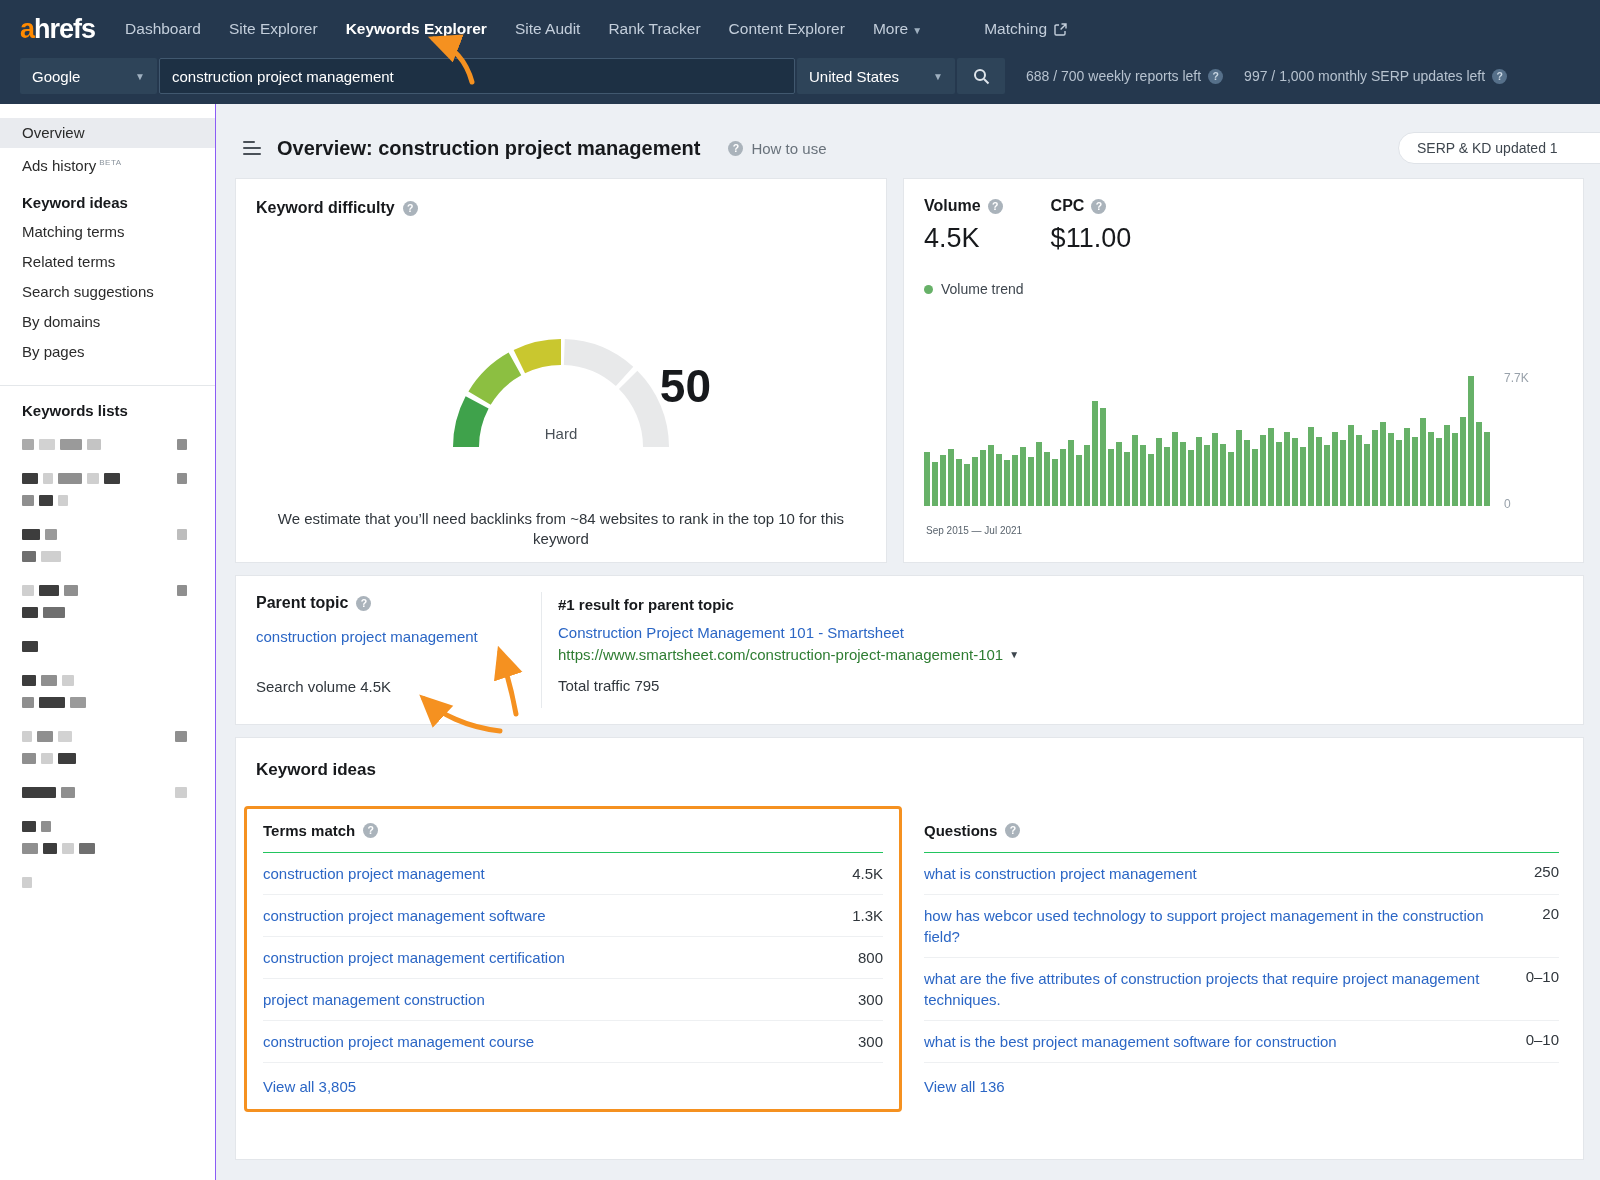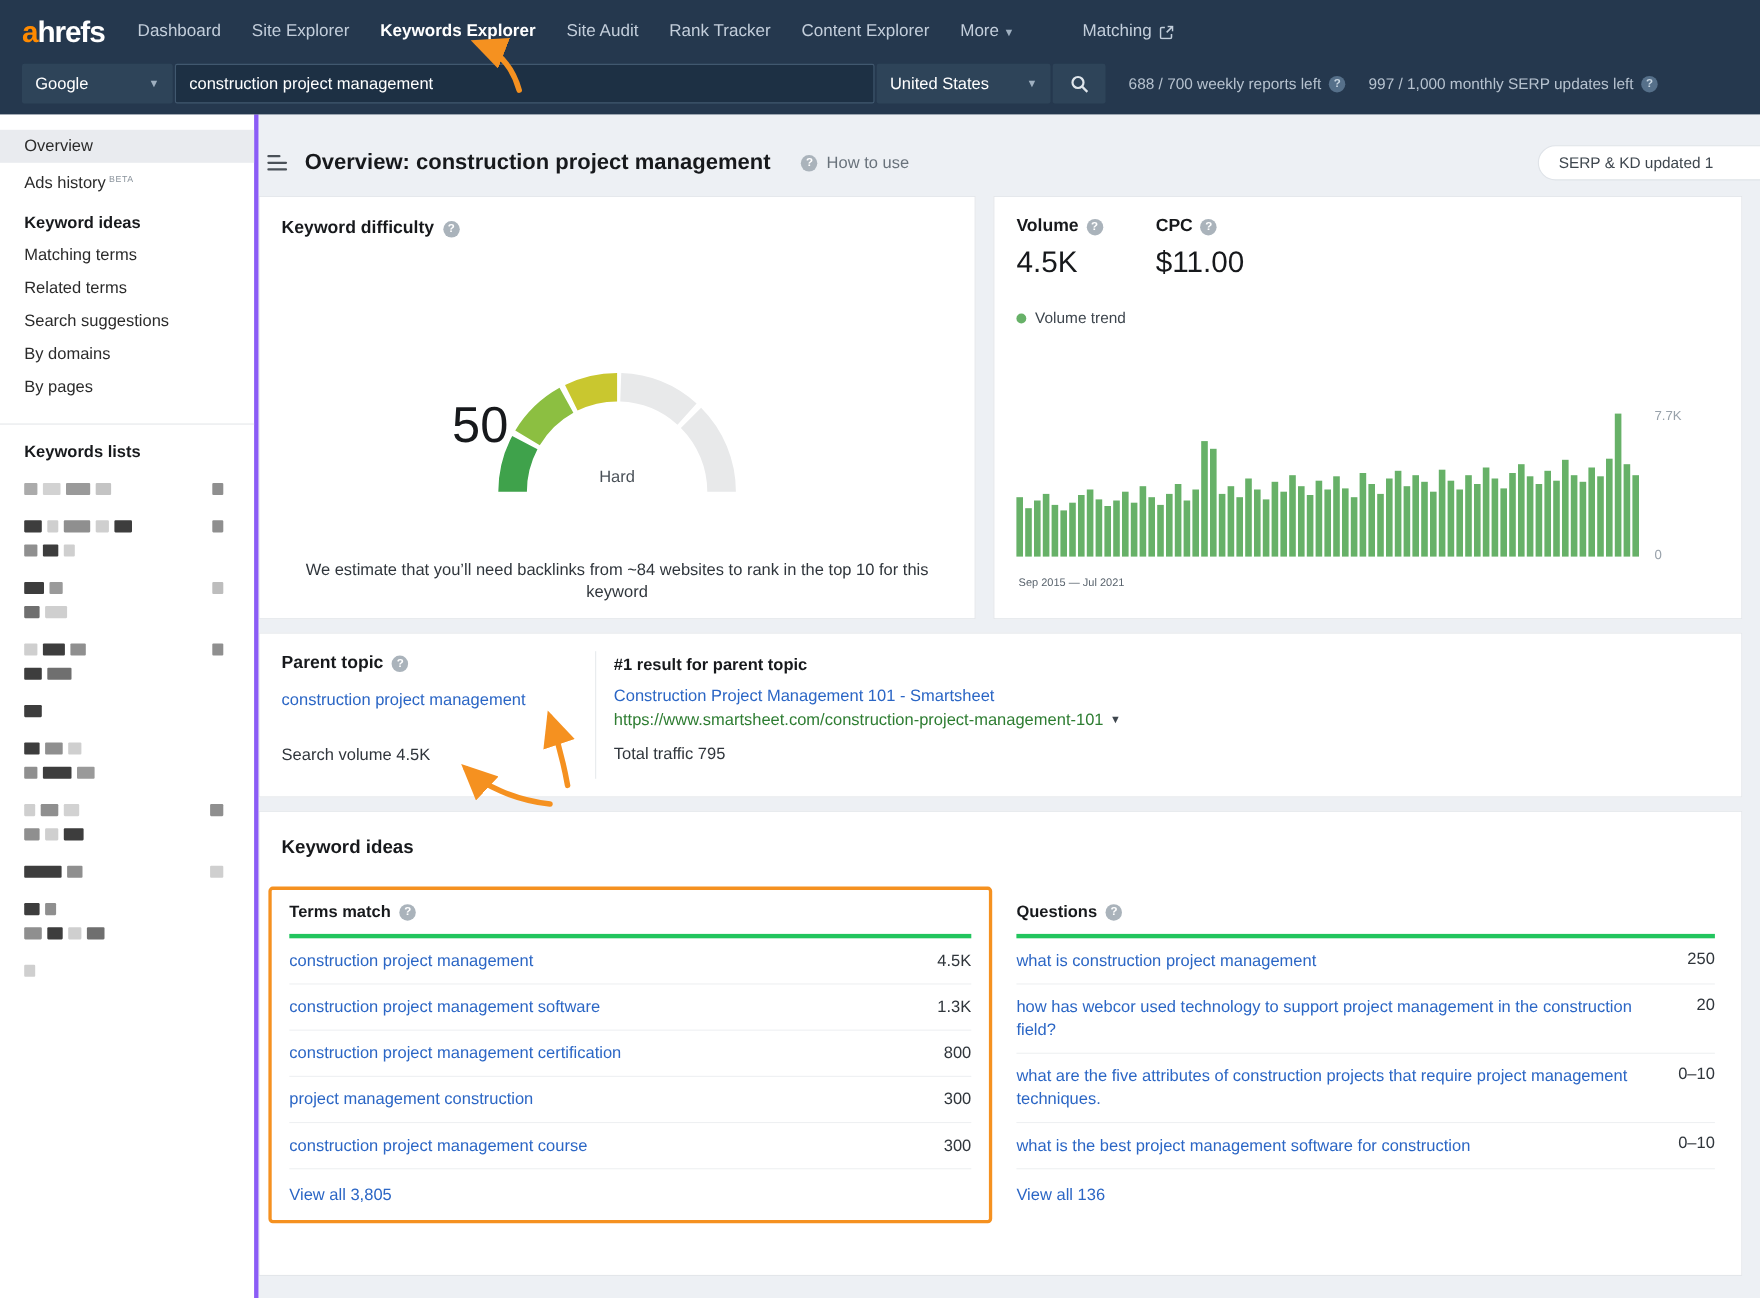--- a/index.html
+++ b/index.html
@@ -23,21 +23,21 @@
   .search-row { display:flex; align-items:center; padding:0 20px; gap:2px; }
   .dd { background:#2e4459; color:#fff; height:36px; display:flex; align-items:center; justify-content:space-between; padding:0 12px; font-size:15px; border-radius:2px; cursor:pointer; }
   .dd-engine { width:137px; }
   .dd-country { width:158px; }
   .search-input { width:636px; height:36px; background:#1d3044; border:1px solid #41586f; color:#fff; font-size:15px; padding:0 12px; border-radius:2px; outline:none; }
   .search-btn { width:48px; height:36px; background:#2e4459; display:flex; align-items:center; justify-content:center; border-radius:2px; cursor:pointer; }
   .quota { color:#b6c2cf; font-size:14px; margin-left:19px; display:flex; align-items:center; gap:7px; white-space:nowrap; }
   .qi { width:15px; height:15px; border-radius:50%; background:#aab3bb; color:#fff; font-size:10.5px; line-height:15px; text-align:center; display:inline-block; font-weight:bold; flex:0 0 auto; cursor:pointer; }
   .qi.dark { background:#56708a; color:#c9d6e2; }
   
-  .sidebar { position:absolute; top:104px; left:0; width:235px; bottom:0; background:#fff; border-right:4px solid #8b5cf6; z-index:4; }
+  .sidebar { position:absolute; top:104px; left:0; width:216px; bottom:0; background:#fff; border-right:1px solid #8b5cf6; z-index:4; }
   .side-item { height:30px; line-height:30px; padding-left:22px; font-size:15px; color:#2b2b2b; cursor:pointer; }
   .side-item.active { background:#e9ebef; }
   .side-header { padding:16px 0 6px 22px; font-weight:bold; font-size:15px; color:#17191c; }
   .beta { font-size:8px; color:#8a939c; vertical-align:super; margin-left:3px; letter-spacing:.5px; }
   .side-divider { height:1px; background:#e4e7ea; margin:18px 0 0 0; }
   .redacted { padding:10px 0 0 22px; }
   .redact-row { display:flex; gap:5px; height:12px; margin-top:10px; position:relative; }
   .redact-row span { display:inline-block; height:11px; border-radius:1px; }
   .redact-right { position:absolute; right:28px; top:0; }
   
@@ -50,21 +50,21 @@
   .howto { margin-left:28px; display:flex; align-items:center; gap:8px; color:#69727b; font-size:15px; cursor:pointer; }
   .serp-pill { position:absolute; left:1155px; top:2px; height:32px; width:320px; background:#fff; border:1px solid #dfe3e8; border-radius:16px; line-height:30px; padding-left:18px; font-size:14px; color:#3e464e; white-space:nowrap; }
   .card { position:absolute; background:#fff; border:1px solid #e3e6ea; }
   .card-title { position:absolute; top:20px; left:20px; font-weight:bold; font-size:16px; color:#17191c; display:flex; gap:8px; align-items:center; }
   #kd-card { left:0; top:74px; width:652px; height:385px; }
   #vol-card { left:668px; top:74px; right:16px; height:385px; }
   #parent-card { left:0; top:471px; right:16px; height:150px; }
   #ideas-card { left:0; top:633px; right:16px; height:423px; }
   
   .gauge { position:absolute; left:50%; transform:translateX(-50%); top:118px; width:300px; height:170px; }
-  .gauge-value { position:absolute; left:0; right:0; top:62px; font-size:46px; font-weight:normal; color:#17191c; text-align:left; }
+  .gauge-value { position:absolute; left:0; right:0; top:62px; font-size:46px; font-weight:bold; color:#17191c; text-align:right; }
   .gauge-label { position:absolute; left:0; right:0; top:128px; font-size:15px; color:#4a5158; text-align:center; }
   .kd-note { position:absolute; left:50%; transform:translateX(-50%); top:330px; width:580px; text-align:center; font-size:15px; color:#30363c; line-height:1.35; }
   
   .vol-head { position:absolute; top:18px; left:20px; display:flex; gap:48px; }
   .metric-label { display:flex; align-items:center; gap:7px; font-weight:bold; font-size:16px; color:#17191c; }
   .metric-value { font-size:27px; color:#17191c; margin-top:8px; }
   .legend { position:absolute; top:102px; left:20px; display:flex; align-items:center; gap:8px; font-size:14px; color:#3e464e; }
   .legend-dot { width:9px; height:9px; border-radius:50%; background:#67b168; }
   .chart { position:absolute; left:20px; top:197px; width:570px; height:130px; display:flex; align-items:flex-end; gap:2px; }
   .chart .bar { width:6px; background:#67b168; flex:0 0 auto; }
@@ -78,21 +78,21 @@
   .pt-divider { position:absolute; left:305px; top:16px; bottom:16px; width:1px; background:#e7eaed; }
   .pt-res-head { position:absolute; top:20px; left:322px; font-weight:bold; font-size:15px; color:#17191c; }
   .pt-res-link { position:absolute; top:48px; left:322px; font-size:15px; color:#2b66c5; cursor:pointer; }
   .pt-res-url { position:absolute; top:70px; left:322px; font-size:15px; color:#2e7d32; cursor:pointer; display:flex; align-items:center; gap:6px; }
   .url-caret { color:#3e464e; font-size:10px; }
   .pt-traffic { position:absolute; top:101px; left:322px; font-size:15px; color:#30363c; }
   
   .ideas-title { position:absolute; top:22px; left:20px; font-size:17px; font-weight:bold; color:#17191c; }
   .terms-wrap { position:absolute; left:8px; top:68px; width:658px; border:3px solid #f59120; border-radius:4px; background:#fff; }
   .panel { padding:0 16px; }
-  .panel-head { height:44px; display:flex; align-items:center; gap:8px; font-weight:bold; font-size:15px; color:#17191c; border-bottom:4px solid #22c55e; }
+  .panel-head { height:44px; display:flex; align-items:center; gap:8px; font-weight:bold; font-size:15px; color:#17191c; border-bottom:1px solid #22c55e; }
   .krow { height:42px; display:flex; align-items:center; border-bottom:1px solid #eef0f2; }
   .kw { color:#2b66c5; font-size:15px; cursor:pointer; }
   .vol { margin-left:auto; color:#30363c; font-size:15px; }
   .viewall { height:46px; display:flex; align-items:center; color:#2b66c5; font-size:15px; cursor:pointer; }
   .questions-panel { position:absolute; left:688px; top:71px; right:24px; }
   .qrow { display:flex; align-items:flex-start; border-bottom:1px solid #eef0f2; padding:10px 0; }
   .qrow .kw { flex:1; padding-right:36px; line-height:1.4; }
   .qrow .vol { margin-left:auto; white-space:nowrap; }
   
   .annotations { position:absolute; inset:0; pointer-events:none; z-index:60; }

